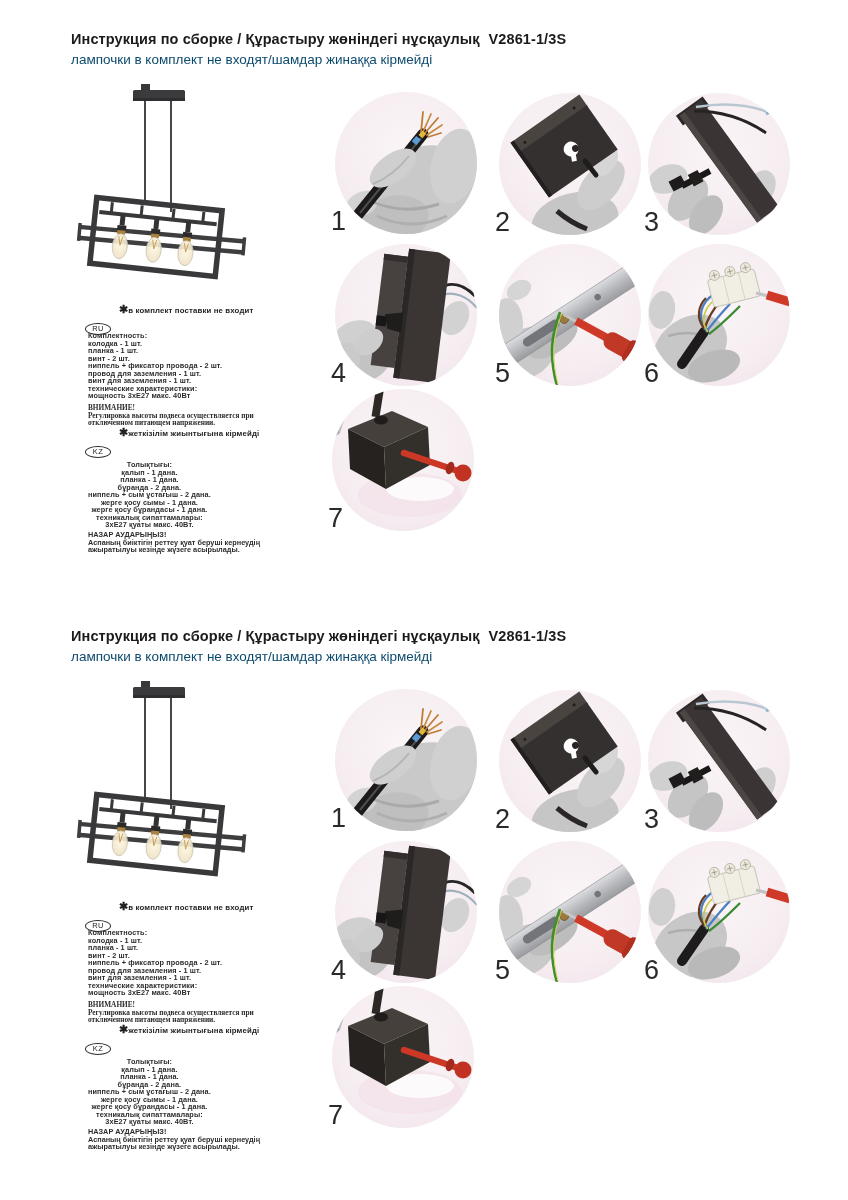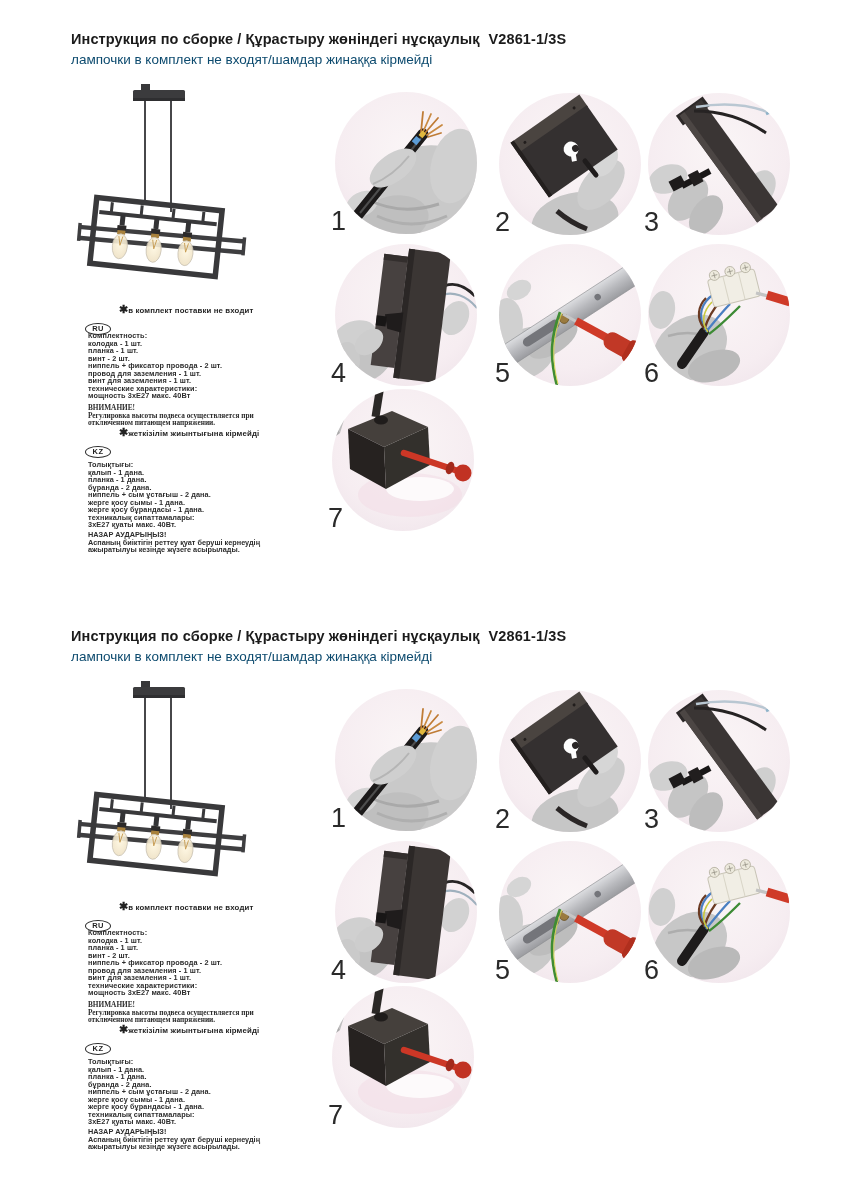--- a/index.html
+++ b/index.html
@@ -14,29 +14,29 @@
            color:#1b1b1b; white-space:nowrap; letter-spacing:.1px; }
   .model { margin-left:9px; }
   .subtitle { position:absolute; left:71px; top:52px; font-size:13.5px; color:#0c4a6e; white-space:nowrap; }
 
   .lamp { position:absolute; left:75px; top:84px; }
 
   .lang-row { position:absolute; display:flex; align-items:center; height:13px; }
   .ru-row { left:85px; top:304px; }
   .kz-row { left:85px; top:427px;justify-content:flex-end; }
   .badge { display:inline-flex; align-items:center; justify-content:center; width:26px; height:12px;
-           border:1.3px solid #2a2a2a; border-radius:50%; font-size:7.5px; font-weight:700;
+           border:1.3px solid #2a2a2a; border-radius:50%; font-size:7.5px; font-weight:400;
            color:#222; letter-spacing:.4px; flex:none;margin-top:36px; }
   .ast  { font-size:11px; font-weight:700; margin-left:8px; color:#222; position:relative; top:-1px; }
   .note { font-size:7.8px; font-weight:700; margin-left:0; color:#242424; letter-spacing:.15px; white-space:nowrap; }
 
   .plist { position:absolute; left:88px; font-size:7.3px; font-weight:600; color:#2c2c2c;
            line-height:7.55px; letter-spacing:.1px; white-space:nowrap; }
   .ru-list { top:324px; }
-  .kz-list { top:453px; }
+  .kz-list { top:453px;text-align:center; }
   .list-title { font-weight:700;margin-top:8px; }
 
   .warning { position:absolute; left:88px; font-size:7.3px; font-weight:600; color:#2c2c2c; line-height:7.55px; }
   .ru-warning { top:404px; width:170px;font-family:Liberation Serif, serif; }
   .kz-warning { top:531px; width:177px; }
   .w-title { font-weight:700; }
 
   .step { position:absolute; width:142px; height:142px; margin:0; }
   .step svg { display:block; clip-path: circle(71px at 71px 71px); }
   .step-num { position:absolute; left:-4px; top:116px; font-size:27px; line-height:1; color:#2a2a2a; }

